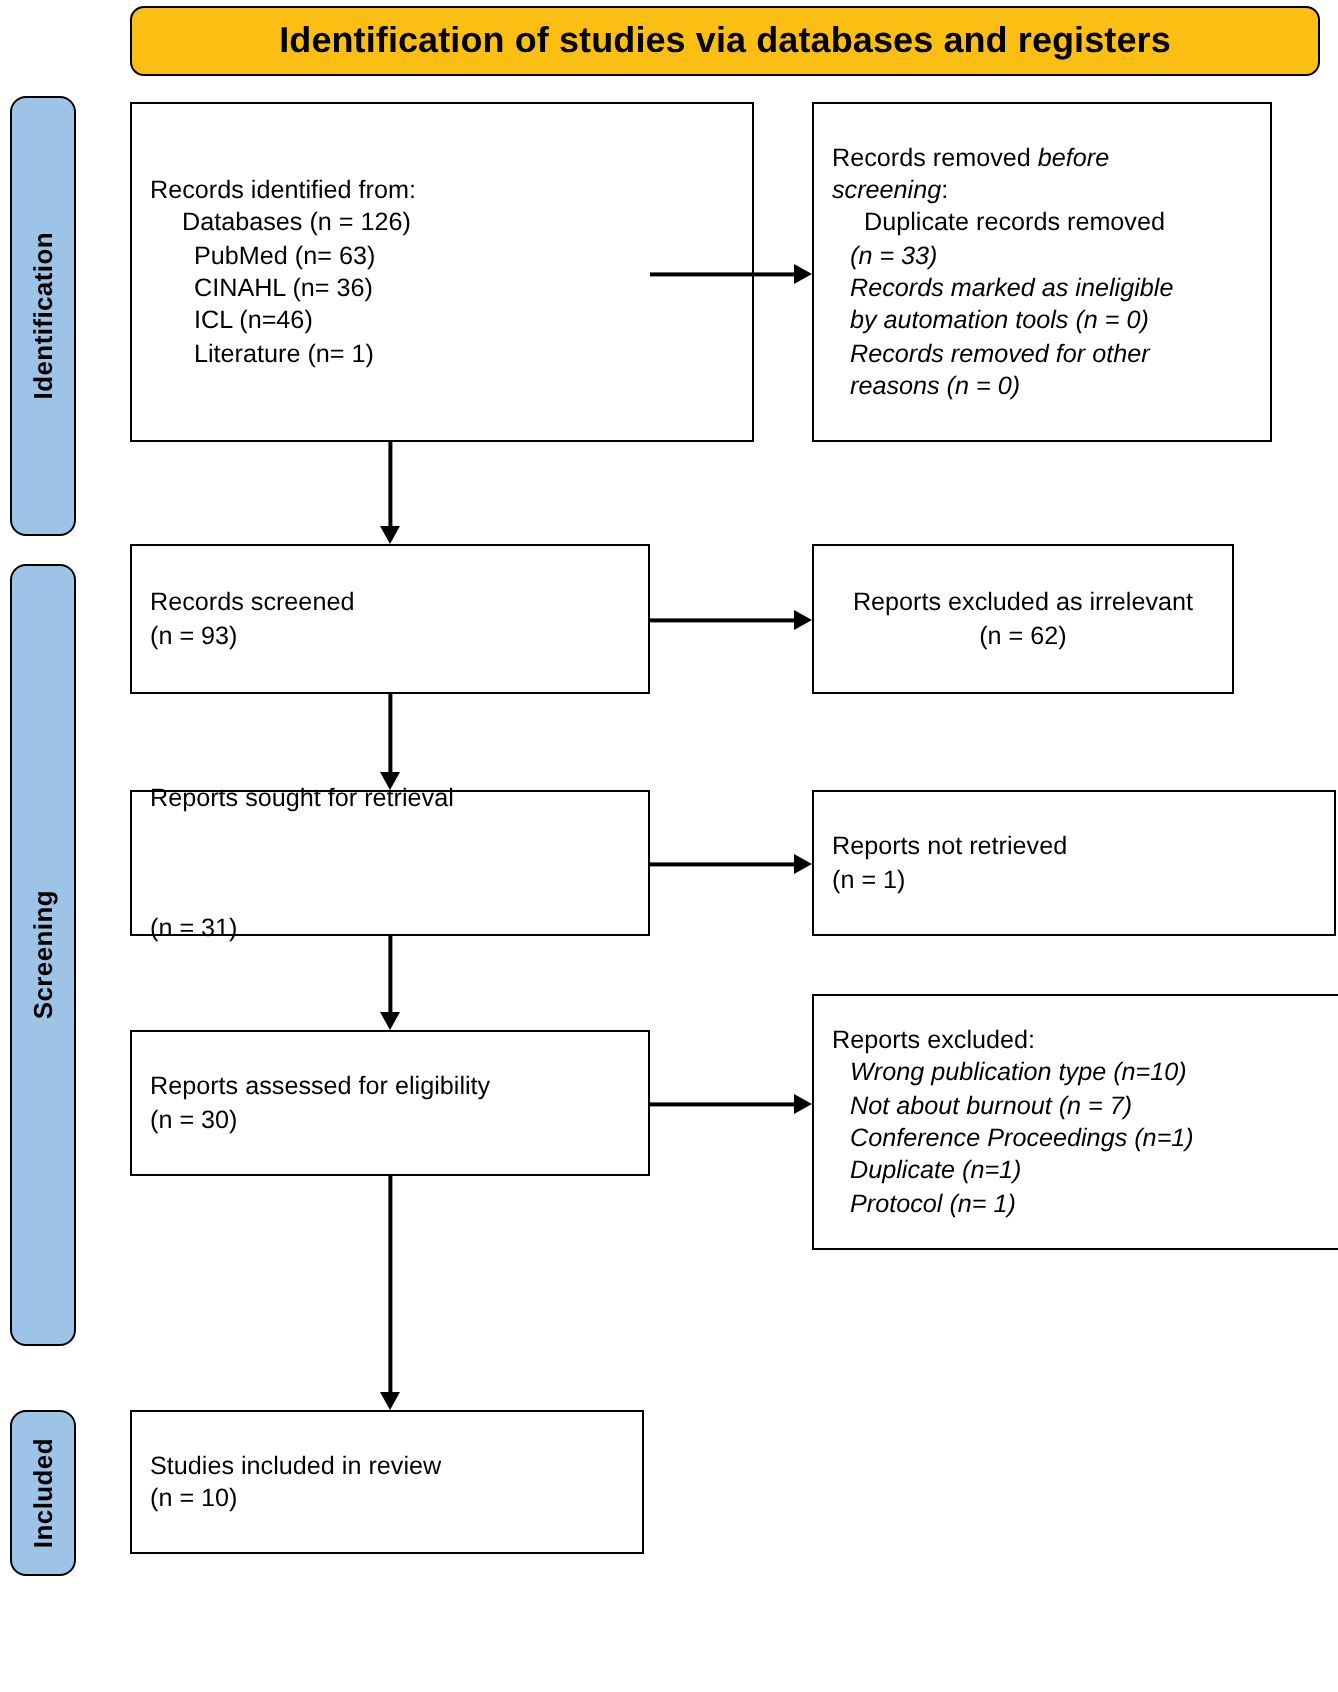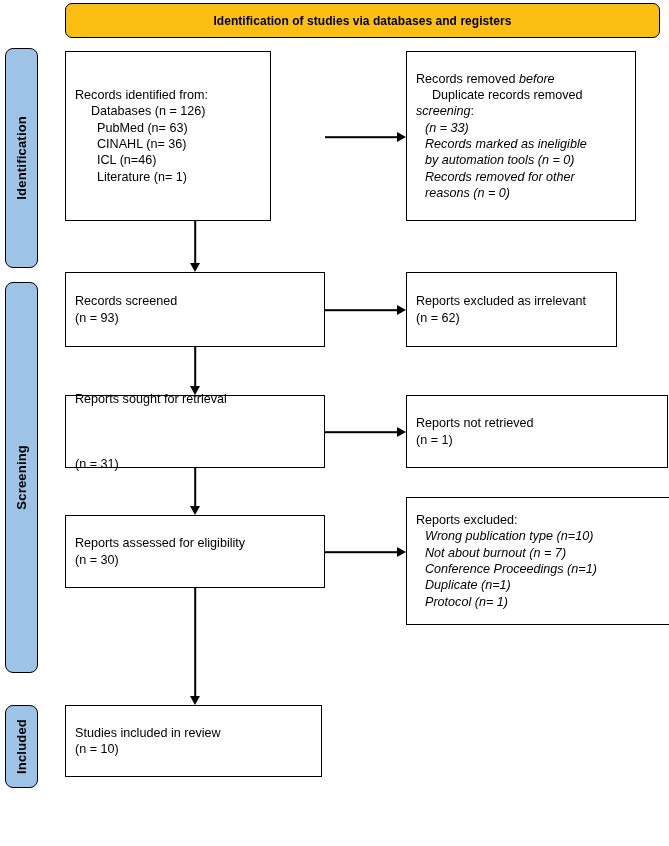--- a/index.html
+++ b/index.html
@@ -27,21 +27,21 @@
     top: 3px;
     width: 595px;
     height: 35px;
     box-sizing: border-box;
     background: #fbbf14;
     border: 1.6px solid #000000;
     border-radius: 7px;
     display: flex;
     align-items: center;
     justify-content: center;
-    font-size: 12px;
+    font-size: 18px;
     font-weight: bold;
     letter-spacing: 0.05px;
   }
 
   
   .stage-tab {
     position: absolute;
     left: 5px;
     width: 33px;
     box-sizing: border-box;
@@ -78,29 +78,29 @@
     line-height: 1.30;
     padding: 0 9px;
   }
   .fbox .ln { white-space: pre-wrap; }
   .ind1 { padding-left: 16px; }
   .ind2 { padding-left: 22px; }
   .ind-s { padding-left: 9px; font-style: italic; }
   .it { font-style: italic; }
 
   
-  #box-identified { left: 65px;  top: 51px;  width: 206px; height: 170px; }
+  #box-identified { left: 65px;  top: 51px;  width: 312px; height: 170px; }
   #box-screened   { left: 65px;  top: 272px; width: 260px; height: 75px;  }
   #box-sought     { left: 65px;  top: 395px; width: 260px; height: 73px; gap: 48px;  }
   #box-assessed   { left: 65px;  top: 515px; width: 260px; height: 73px;  }
   #box-included   { left: 65px;  top: 705px; width: 257px; height: 72px;  }
 
   
   #box-removed      { left: 406px; top: 51px;  width: 230px; height: 170px; }
-  #box-irrelevant   { left: 406px; top: 272px; width: 211px; height: 75px;  }
+  #box-irrelevant   { left: 406px; top: 272px; width: 211px; height: 75px; text-align: center;  }
   #box-notretrieved { left: 406px; top: 395px; width: 262px; height: 73px;  }
   #box-excluded     { left: 406px; top: 497px; width: 282px; height: 128px; }
 
   
   .arrow-h, .arrow-v {
     position: absolute;
   }
   .arrow-h .shaft {
     position: absolute;
     left: 0;
@@ -172,22 +172,22 @@
     <div class="ln">Records identified from:</div>
     <div class="ln ind1">Databases (n = 126)</div>
     <div class="ln ind2">PubMed (n= 63)</div>
     <div class="ln ind2">CINAHL (n= 36)</div>
     <div class="ln ind2">ICL (n=46)</div>
     <div class="ln ind2">Literature (n= 1)</div>
   </div>
 
   <div class="fbox" id="box-removed">
     <div class="ln"><span>Records removed </span><span class="it">before</span></div>
+    <div class="ln"><span class="it">screening</span><span>:</span></div>
     <div class="ln ind1">Duplicate records removed</div>
-    <div class="ln"><span class="it">screening</span><span>:</span></div>
     <div class="ln ind-s">(n = 33)</div>
     <div class="ln ind-s">Records marked as ineligible</div>
     <div class="ln ind-s">by automation tools (n = 0)</div>
     <div class="ln ind-s">Records removed for other</div>
     <div class="ln ind-s">reasons (n = 0)</div>
   </div>
 
   <div class="fbox" id="box-screened">
     <div class="ln">Records screened</div>
     <div class="ln">(n = 93)</div>

